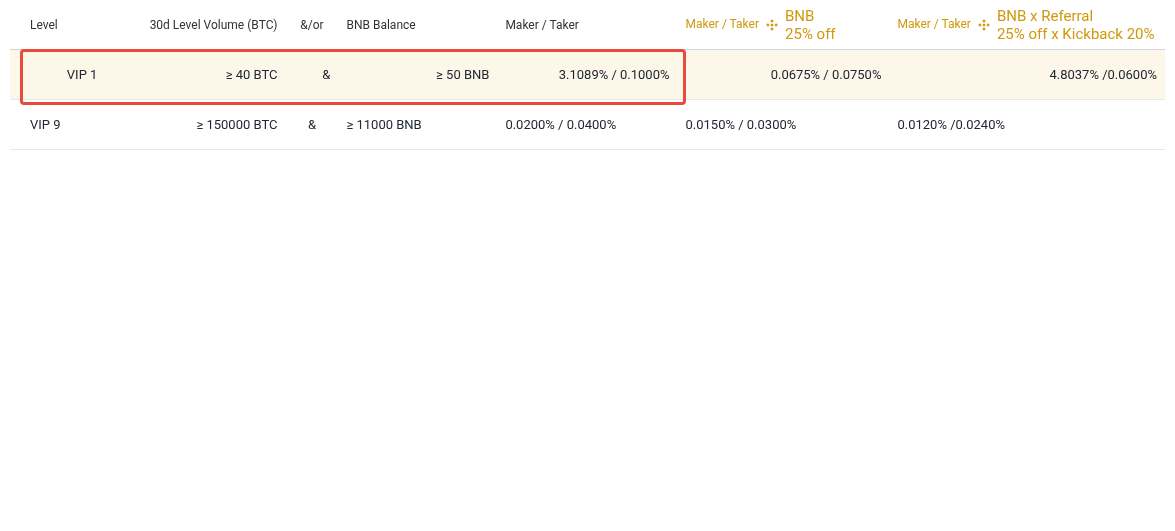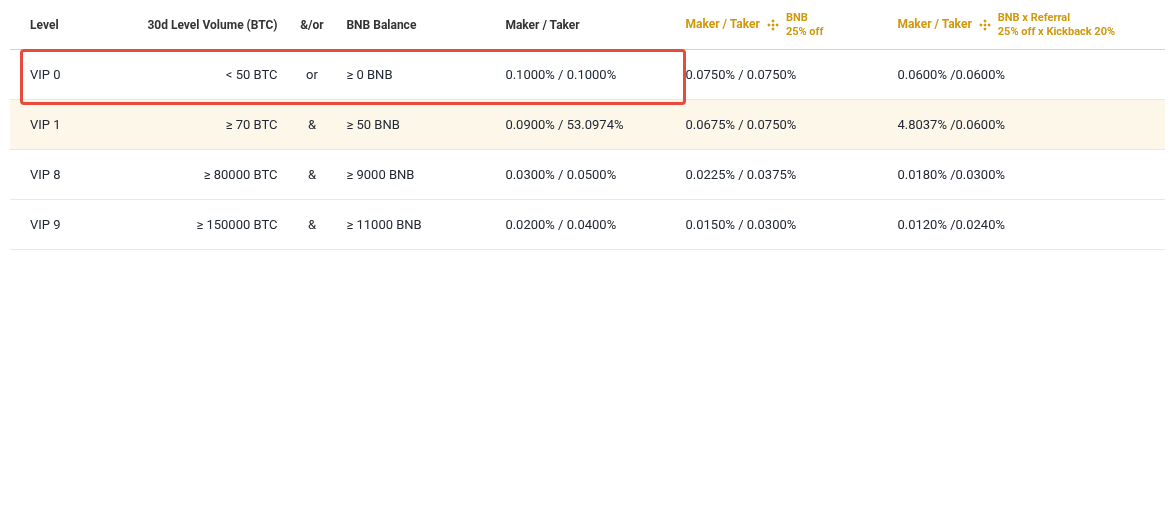--- a/index.html
+++ b/index.html
@@ -22,45 +22,46 @@
   th, td {
     text-align: left;
     padding: 0 8px;
     height: 49px;
     border-bottom: 1px solid #e6e8ea;
     vertical-align: middle;
     white-space: nowrap;
     overflow: hidden;
   }
   thead th {
-    font-weight: 700;
+    font-weight: 400;
     color: #333333;
     font-size: 12px;
     border-bottom: 1px solid #d0d3d8;
   }
   .col-level  { width: 90px; padding-left: 20px; }
   .col-vol    { width: 170px; text-align: right; }
   .col-op     { width: 50px;  text-align: center; }
   .col-bnb    { width: 150px; }
   .col-mt     { width: 170px; }
   .col-bnb25  { width: 200px; }
   .col-ref    { width: 260px; }
 
   .hdr-promo {
     color: #d0980b;
     display: flex;
     align-items: center;
     gap: 6px;
     line-height: 1.2;
   }
   .hdr-promo .bnb-icn svg { display:block; }
-  .hdr-promo .sub { font-size: 11px; }
+  .hdr-promo .sub { font-size: 15px; }
 
   tbody tr.highlight-row td {
     background: #fdf7e9;
+    text-align: right;
   }
   .outline-box {
     position: absolute;
     border: 3px solid #e84b3c;
     border-radius: 4px;
     pointer-events: none;
   }
   .tbl-container { position: relative; }
 </style>
 </head>
@@ -113,46 +114,28 @@
             </span>
             <span class="sub">
               <span>BNB x Referral</span><br>
               <span>25% off x Kickback 20%</span>
             </span>
           </div>
         </th>
       </tr>
     </thead>
     <tbody id="tbody">
-          <tr>
-            <td class="col-level">VIP 0</td>
-            <td class="col-vol">&lt; 50 BTC</td>
-            <td class="col-op">or</td>
-            <td class="col-bnb">≥ 0 BNB</td>
-            <td class="col-mt">0.1000% / 0.1000%</td>
-            <td class="col-bnb25">0.0750% / 0.0750%</td>
-            <td class="col-ref">0.0600% /0.0600%</td>
-          </tr>
           <tr class="highlight-row">
             <td class="col-level">VIP 1</td>
-            <td class="col-vol">≥ 70 BTC</td>
+            <td class="col-vol">≥ 40 BTC</td>
             <td class="col-op">&amp;</td>
             <td class="col-bnb">≥ 50 BNB</td>
-            <td class="col-mt">0.0900% / 53.0974%</td>
+            <td class="col-mt">3.1089% / 0.1000%</td>
             <td class="col-bnb25">0.0675% / 0.0750%</td>
             <td class="col-ref">4.8037% /0.0600%</td>
-          </tr>
-          <tr>
-            <td class="col-level">VIP 8</td>
-            <td class="col-vol">≥ 80000 BTC</td>
-            <td class="col-op">&amp;</td>
-            <td class="col-bnb">≥ 9000 BNB</td>
-            <td class="col-mt">0.0300% / 0.0500%</td>
-            <td class="col-bnb25">0.0225% / 0.0375%</td>
-            <td class="col-ref">0.0180% /0.0300%</td>
           </tr>
           <tr>
             <td class="col-level">VIP 9</td>
             <td class="col-vol">≥ 150000 BTC</td>
             <td class="col-op">&amp;</td>
             <td class="col-bnb">≥ 11000 BNB</td>
             <td class="col-mt">0.0200% / 0.0400%</td>
             <td class="col-bnb25">0.0150% / 0.0300%</td>
             <td class="col-ref">0.0120% /0.0240%</td>
           </tr>

